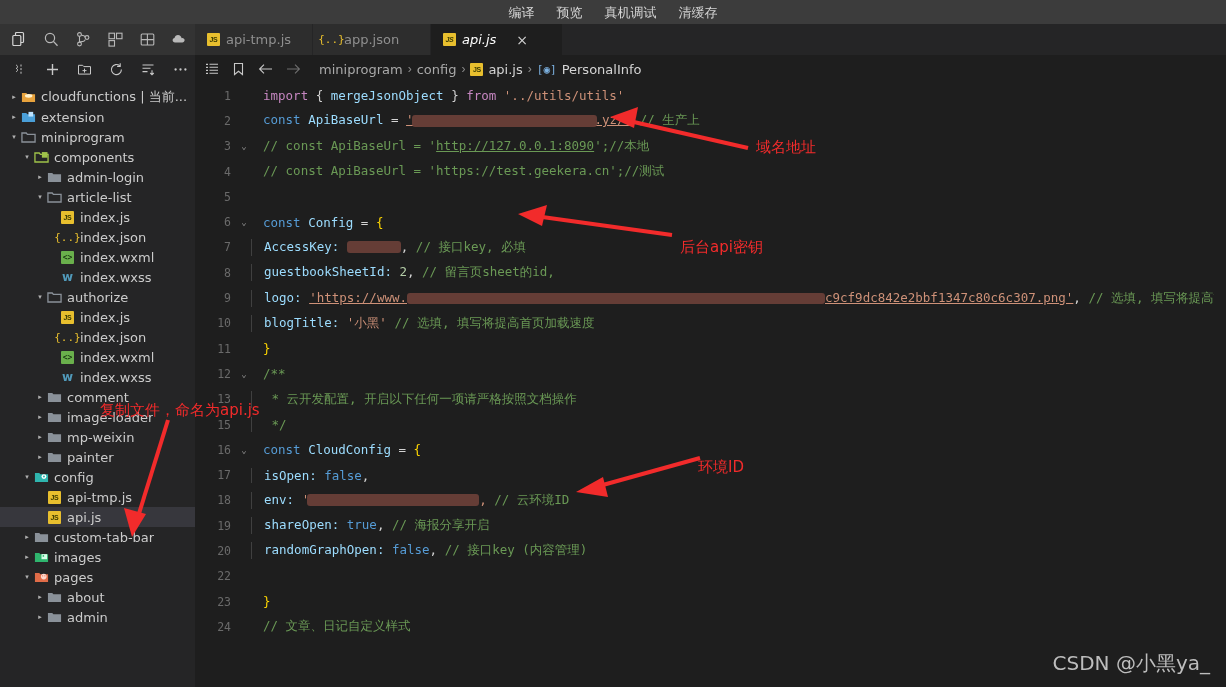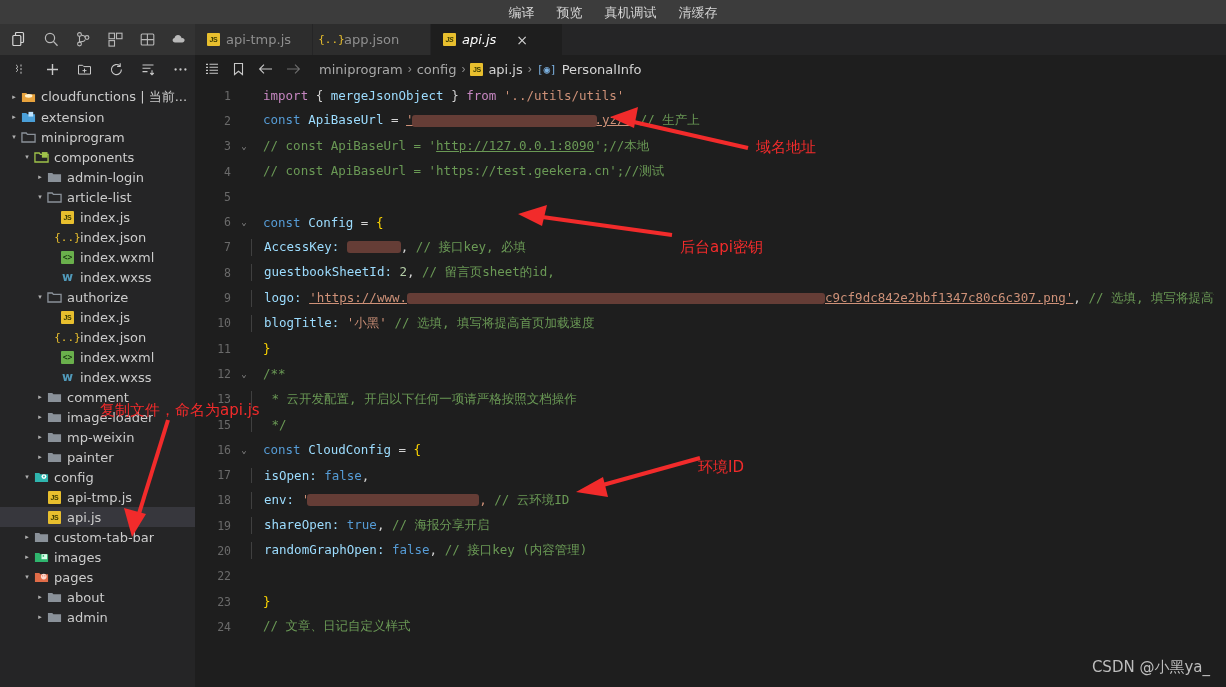--- a/index.html
+++ b/index.html
@@ -131,21 +131,21 @@
 
   
   .anno {
     position: absolute; color: #f22b2b; font-size: 15px;
     font-family: "DejaVu Sans", sans-serif; white-space: nowrap;
   }
   svg.arrow { position: absolute; overflow: visible; pointer-events: none; }
 
   .watermark {
     position: absolute; right: 16px; bottom: 10px;
-    color: #bdbdbd; font-size: 15px; font-family: "DejaVu Sans", sans-serif;
+    color: #bdbdbd; font-size: 20px; font-family: "DejaVu Sans", sans-serif;
   }
   .scrollgut { position:absolute; right:0; top:0; width:12px; height:100%; background:#1e1e1e;}
 </style>
 </head>
 <body>
 
 <div id="app">
 
   <div class="menubar">
     <span class="mi">编译</span>

